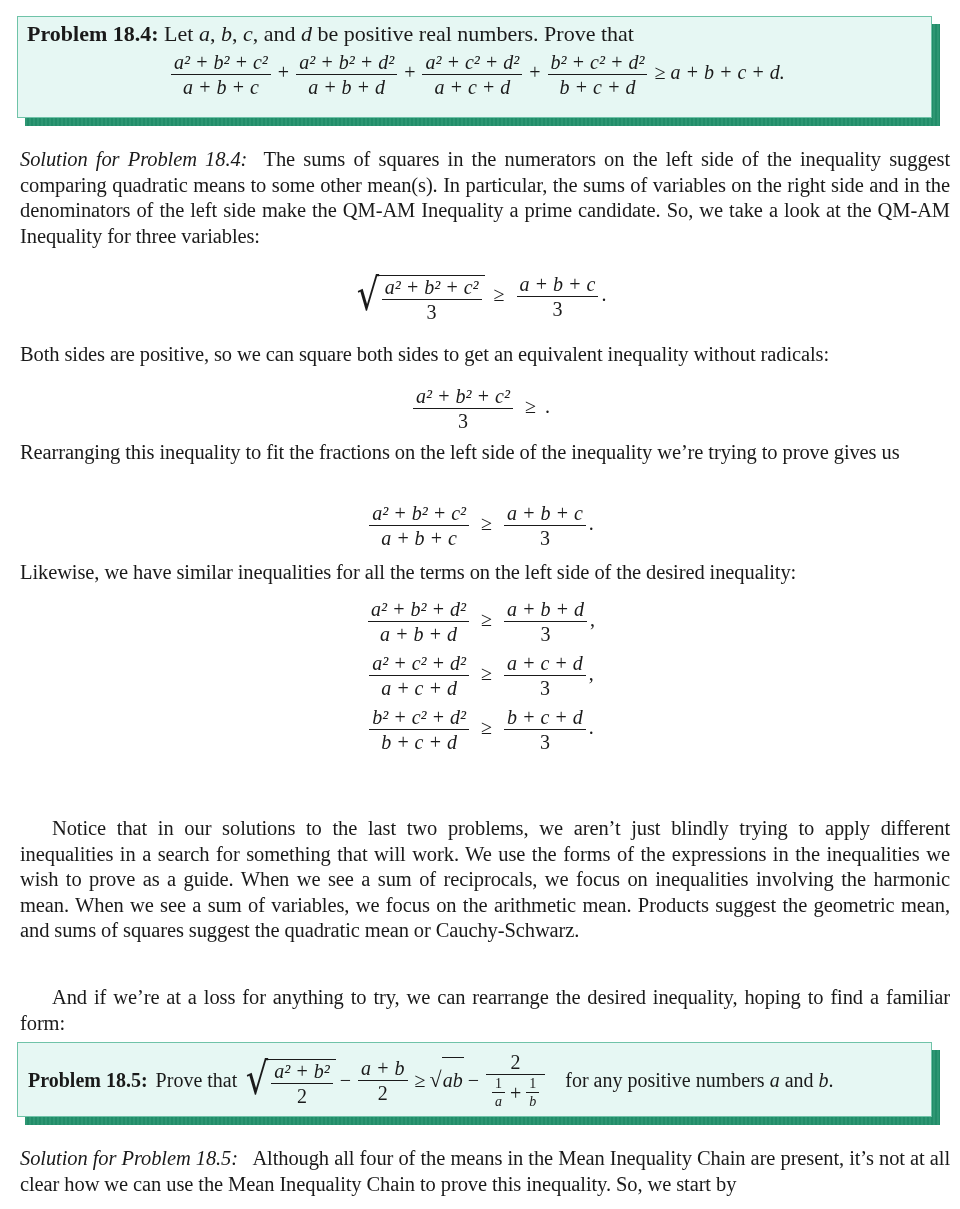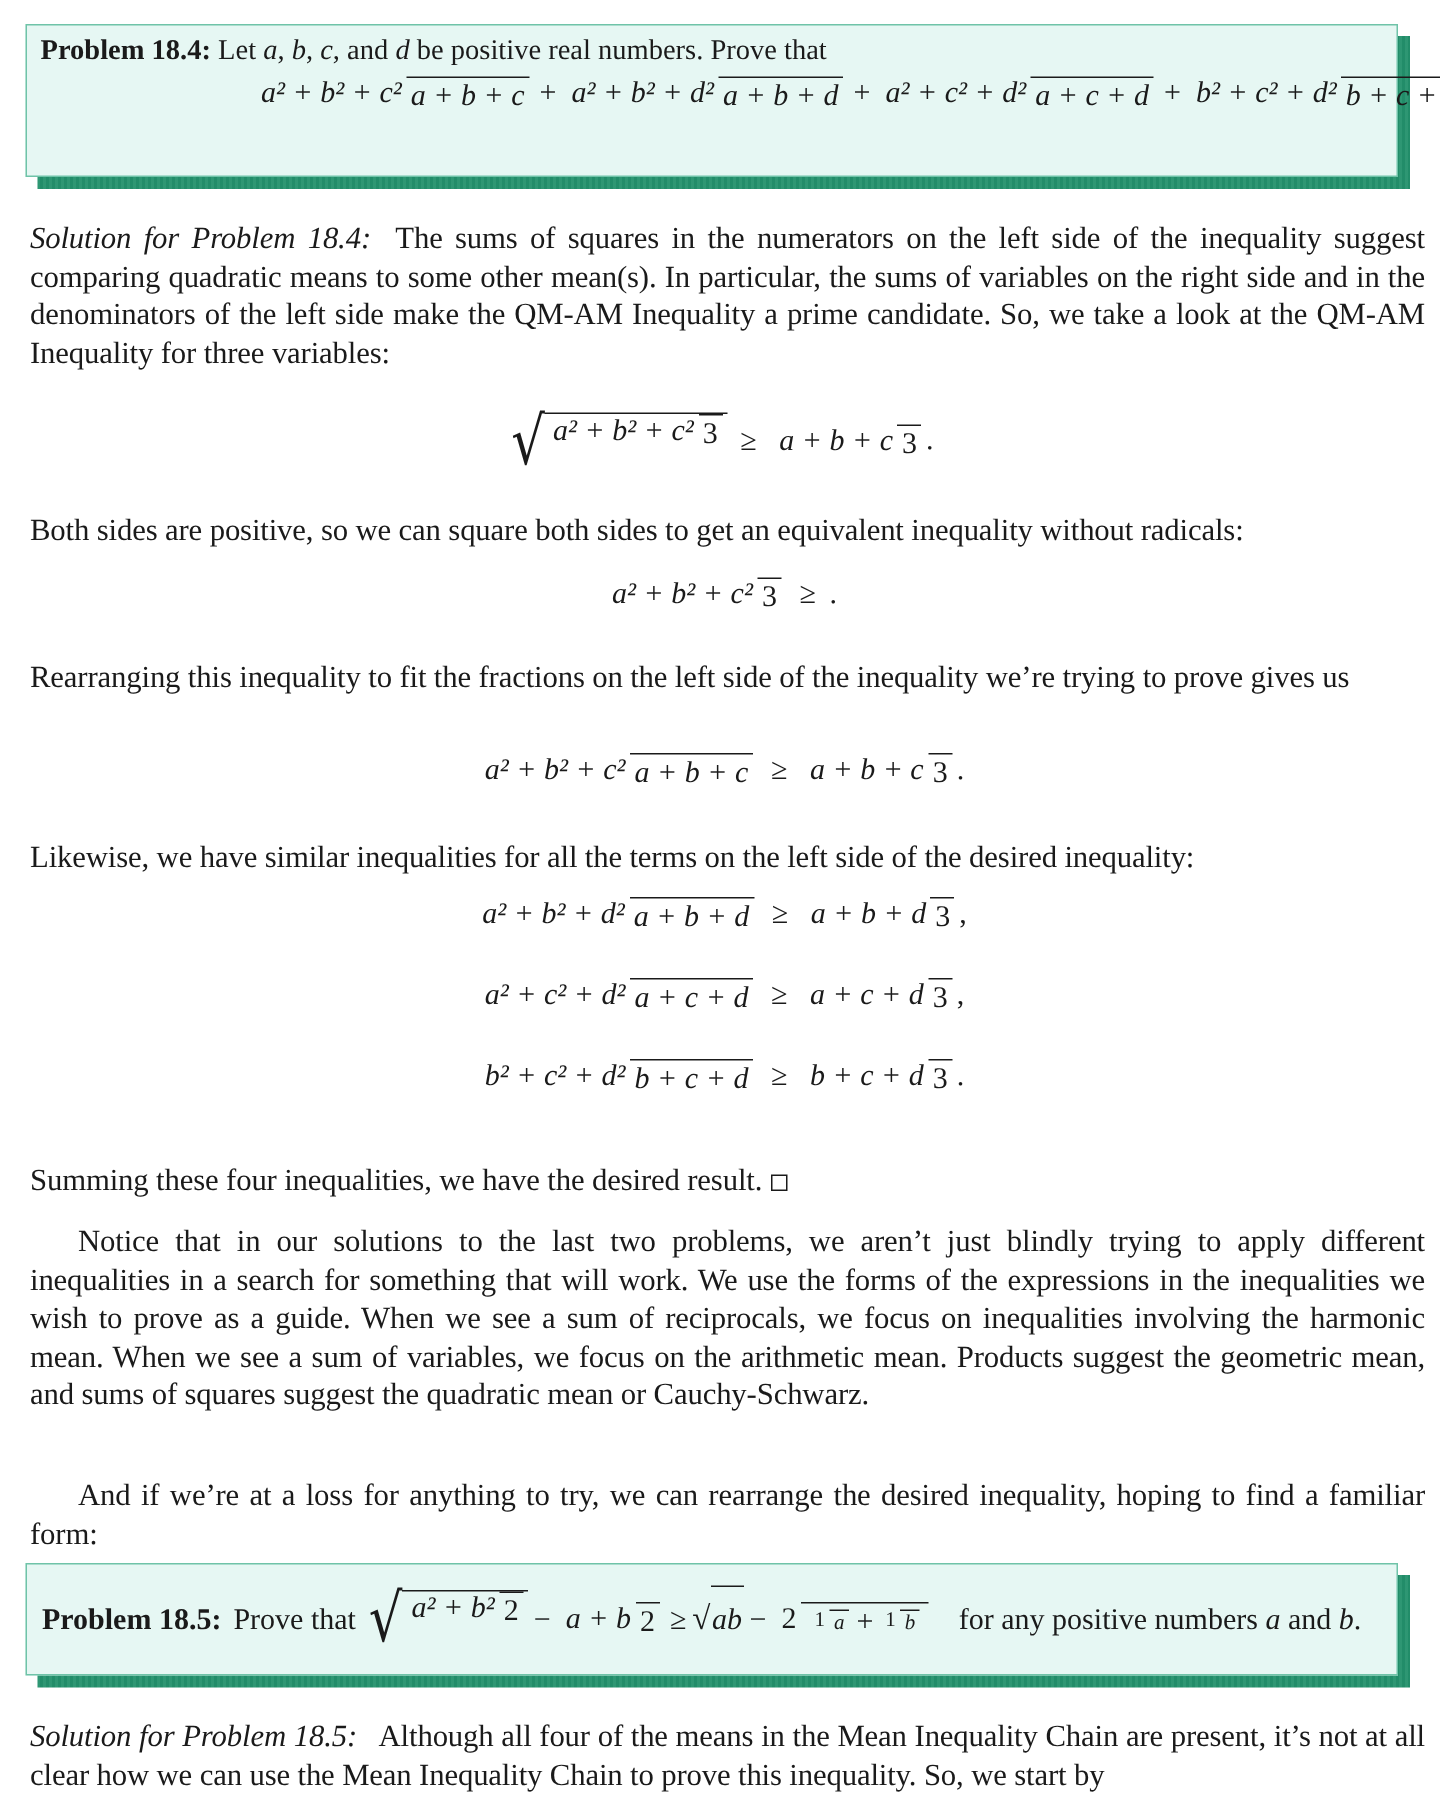--- a/index.html
+++ b/index.html
@@ -28,21 +28,21 @@
   .pbox {
     position: absolute; left: 0; top: 0; right: 8px; bottom: 8px;
     background: #e6f7f3; border: 1px solid #6fc3a8;
     box-sizing: border-box;
   }
 
   
   .math { font-family: "Liberation Serif", "DejaVu Serif", serif; font-size: 20px; }
   .mv { font-style: italic; }
   .frac {
-    display: inline-flex; flex-direction: row; 
+    display: inline-flex; flex-direction: column; align-items: center;
     vertical-align: middle; margin: 0 3px;
   }
   .frac .num { padding: 0 3px 1px 3px; line-height: 22px; white-space: nowrap; }
   .frac .den { padding: 1px 3px 0 3px; line-height: 22px; border-top: 1.2px solid #1a1a1a; width: 100%; text-align: center; white-space: nowrap; box-sizing: border-box; }
   .frac.small .num, .frac.small .den { font-size: 14px; line-height: 15px; }
   .op { margin: 0 4px; }
   .sqrt { display: inline-flex; align-items: stretch; vertical-align: middle; }
   .sqrt .rad { font-size: 44px; line-height: 50px; transform: scaleX(0.8); margin-right: -3px; font-family: "DejaVu Serif", serif; font-weight: 200; }
   .sqrt .under { border-top: 1.2px solid #1a1a1a; margin-top: 5px; }
   .sqrt-inline { display: inline-flex; align-items: baseline; }
@@ -56,21 +56,21 @@
   }
 </style>
 </head>
 <body>
 
 <div class="page">
 
   <div class="pbox-wrap" style="top:16px; height:110px;">
     <div class="pbox-shadow"></div>
     <div class="pbox">
-      <div style="position:absolute; left:9px; top:4px; font-size:19px; line-height:26px;">
+      <div style="position:absolute; left:9px; top:4px; font-size:22px; line-height:26px;">
         <span class="b">Problem 18.4:</span>
         <span>Let </span><span class="mv">a</span>, <span class="mv">b</span>, <span class="mv">c</span><span>, and </span><span class="mv">d</span><span> be positive real numbers. Prove that</span>
       </div>
       <div class="math" style="position:absolute; left:150px; top:34px; white-space:nowrap;" id="p184-ineq"><span class="frac">
             <span class="num mv">a² + b² + c²</span>
             <span class="den mv">a + b + c</span>
           </span><span class="op">+</span><span class="frac">
             <span class="num mv">a² + b² + d²</span>
             <span class="den mv">a + b + d</span>
           </span><span class="op">+</span><span class="frac">
@@ -158,23 +158,20 @@
           <span class="den mv">b + c + d</span>
         </span>
       <span class="op">≥</span>
       <span class="frac">
           <span class="num mv">b + c + d</span>
           <span class="den">3</span>
         </span><span>.</span>
     </div>
   </div>
 
-  <div class="para" style="top:775px;">
-    <span>Summing these four inequalities, we have the desired result.</span><span class="qed"></span>
-  </div>
 
   <div class="para indent" style="top:816px;">Notice that in our solutions to the last two problems, we aren’t just blindly trying to apply different inequalities in a search for something that will work. We use the forms of the expressions in the inequalities we wish to prove as a guide. When we see a sum of reciprocals, we focus on inequalities involving the harmonic mean. When we see a sum of variables, we focus on the arithmetic mean. Products suggest the geometric mean, and sums of squares suggest the quadratic mean or Cauchy-Schwarz.</div>
 
   <div class="para indent" style="top:985px;">And if we’re at a loss for anything to try, we can rearrange the desired inequality, hoping to find a familiar form:</div>
 
   <div class="pbox-wrap" style="top:1042px; height:83px;">
     <div class="pbox-shadow"></div>
     <div class="pbox">
       <div class="math" style="position:absolute; left:10px; top:4px; height:66px; display:flex; align-items:center; white-space:nowrap; font-size:20px;">
         <span class="b" style="margin-right:8px;">Problem 18.5:</span>

